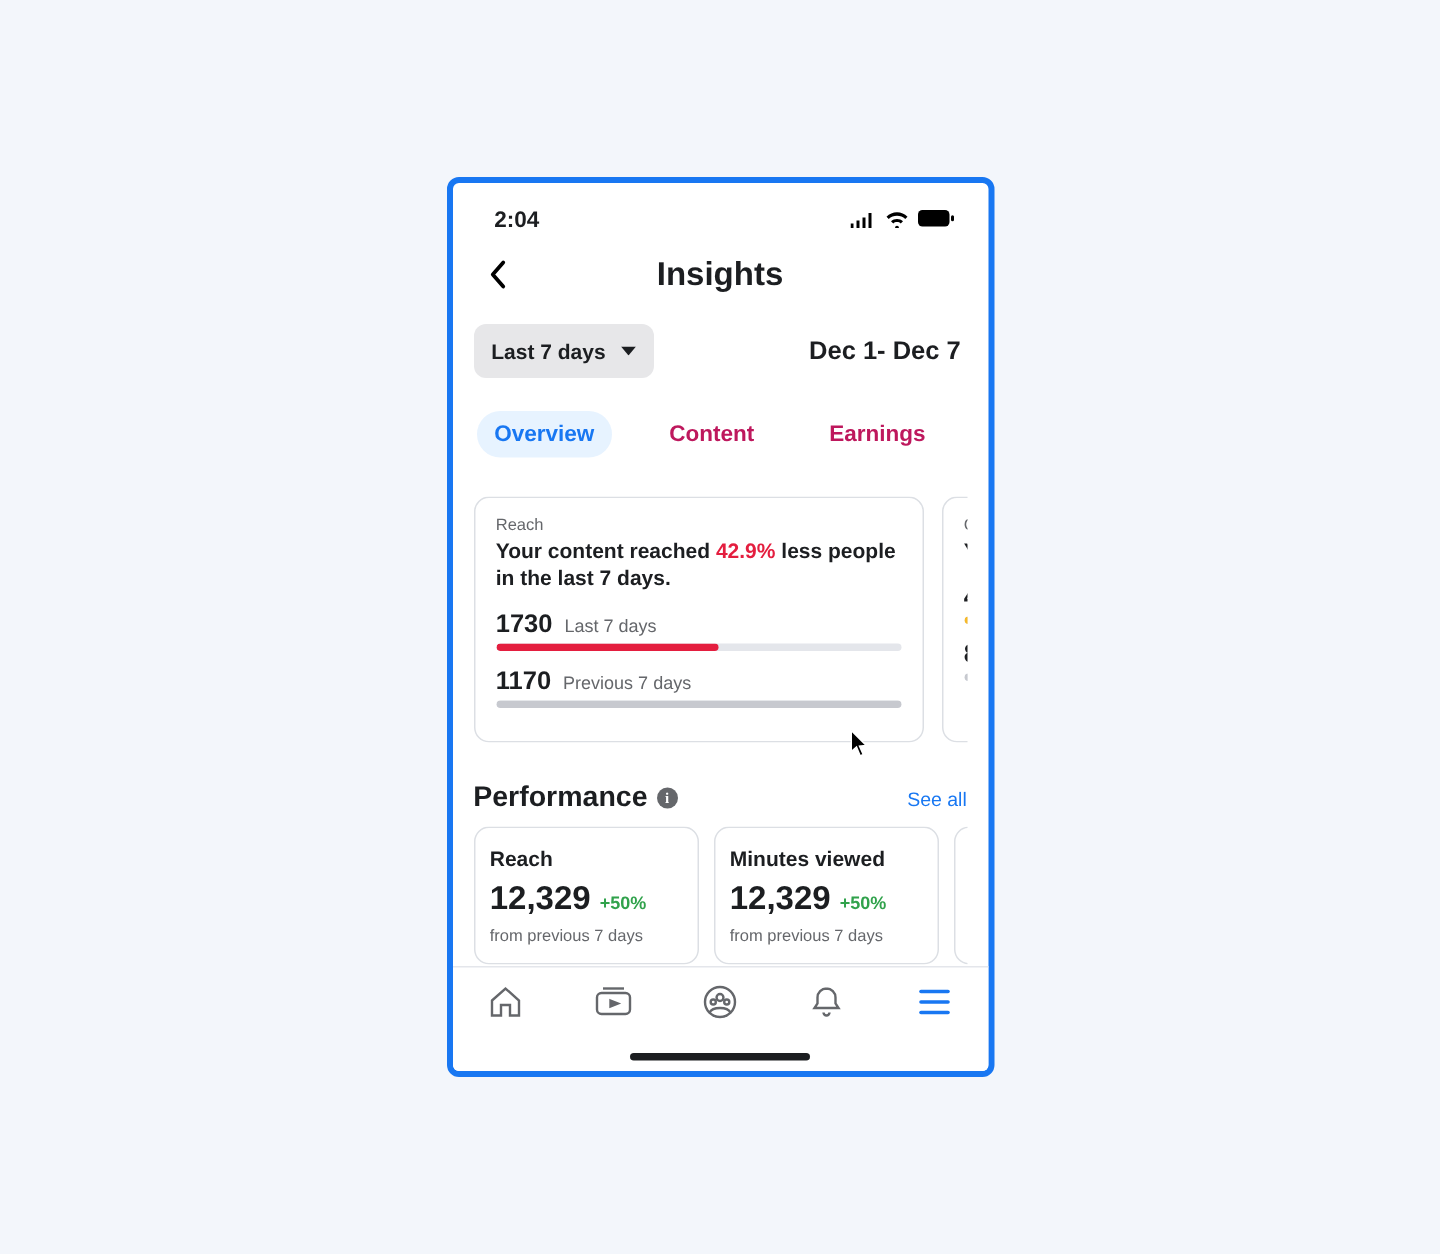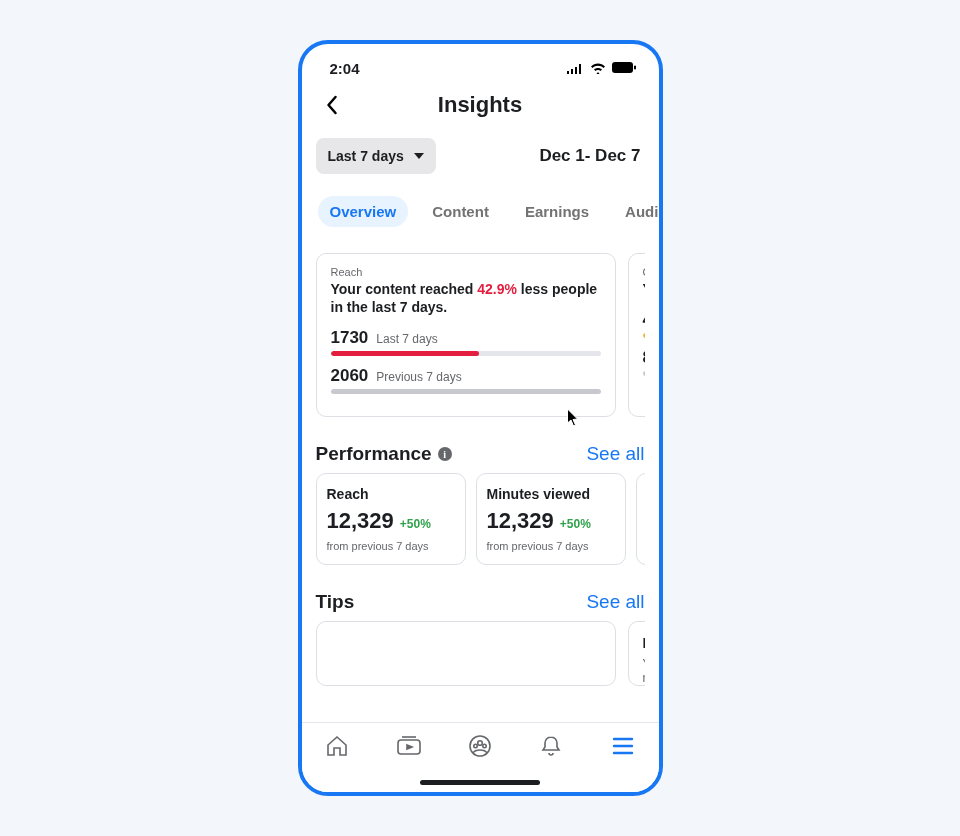--- a/index.html
+++ b/index.html
@@ -11,24 +11,24 @@
     font-family: -apple-system, BlinkMacSystemFont, "Segoe UI", Helvetica, Arial, sans-serif;
     display: flex;
     align-items: center;
     justify-content: center;
     overflow: hidden;
     color: #1c1e21;
   }
 
   .phone {
     width: 365px;
-    height: 756px;
+    height: 600px;
     background: #fff;
     border: 4px solid #1877f2;
-    border-radius: 30px;
+    border-radius: 8px;
     position: relative;
     overflow: hidden;
     display: flex;
     flex-direction: column;
   }
 
   
   .status-bar {
     height: 38px;
     display: flex;
@@ -89,29 +89,29 @@
   }
   .date-range-text {
     font-size: 17px;
     font-weight: 600;
     padding-right: 4px;
   }
 
   
   .tabs {
     display: flex;
-    gap: 12px;
+    gap: 26px;
     margin-top: 22px;
     margin-bottom: 26px;
     padding-left: 2px;
   }
   .tab {
     font-size: 15px;
     font-weight: 700;
-    color: #737373;
+    color: #be185d;
     cursor: pointer;
     padding: 7px 12px;
     border-radius: 18px;
   }
   .tab.active {
     background: #e7f3ff;
     color: #1877f2;
   }
 
   
@@ -124,21 +124,21 @@
     gap: 6px;
   }
   .section-head {
     display: flex;
     align-items: center;
     justify-content: space-between;
     margin-bottom: 8px;
   }
   .see-all {
     color: #1877f2;
-    font-size: 19px;
+    font-size: 13px;
     cursor: pointer;
   }
 
   
   .carousel {
     display: flex;
     gap: 12px;
     overflow-x: hidden;
     margin-bottom: 26px;
   }
@@ -384,21 +384,21 @@
             <span class="big-val">1730</span>
             <span class="metric-sub">Last 7 days</span>
           </div>
           <div class="bar-track">
               <div class="bar-fill red"></div>
             </div>
         </div>
 
         <div class="metric-row">
           <div class="metric-val-line">
-            <span class="big-val">2060</span>
+            <span class="big-val">1170</span>
             <span class="metric-sub">Previous 7 days</span>
           </div>
           <div class="bar-track">
               <div class="bar-fill full"></div>
             </div>
         </div>
       </div>
 
       <div class="card card-r">
         <div class="card-mini-label">Crea</div>

